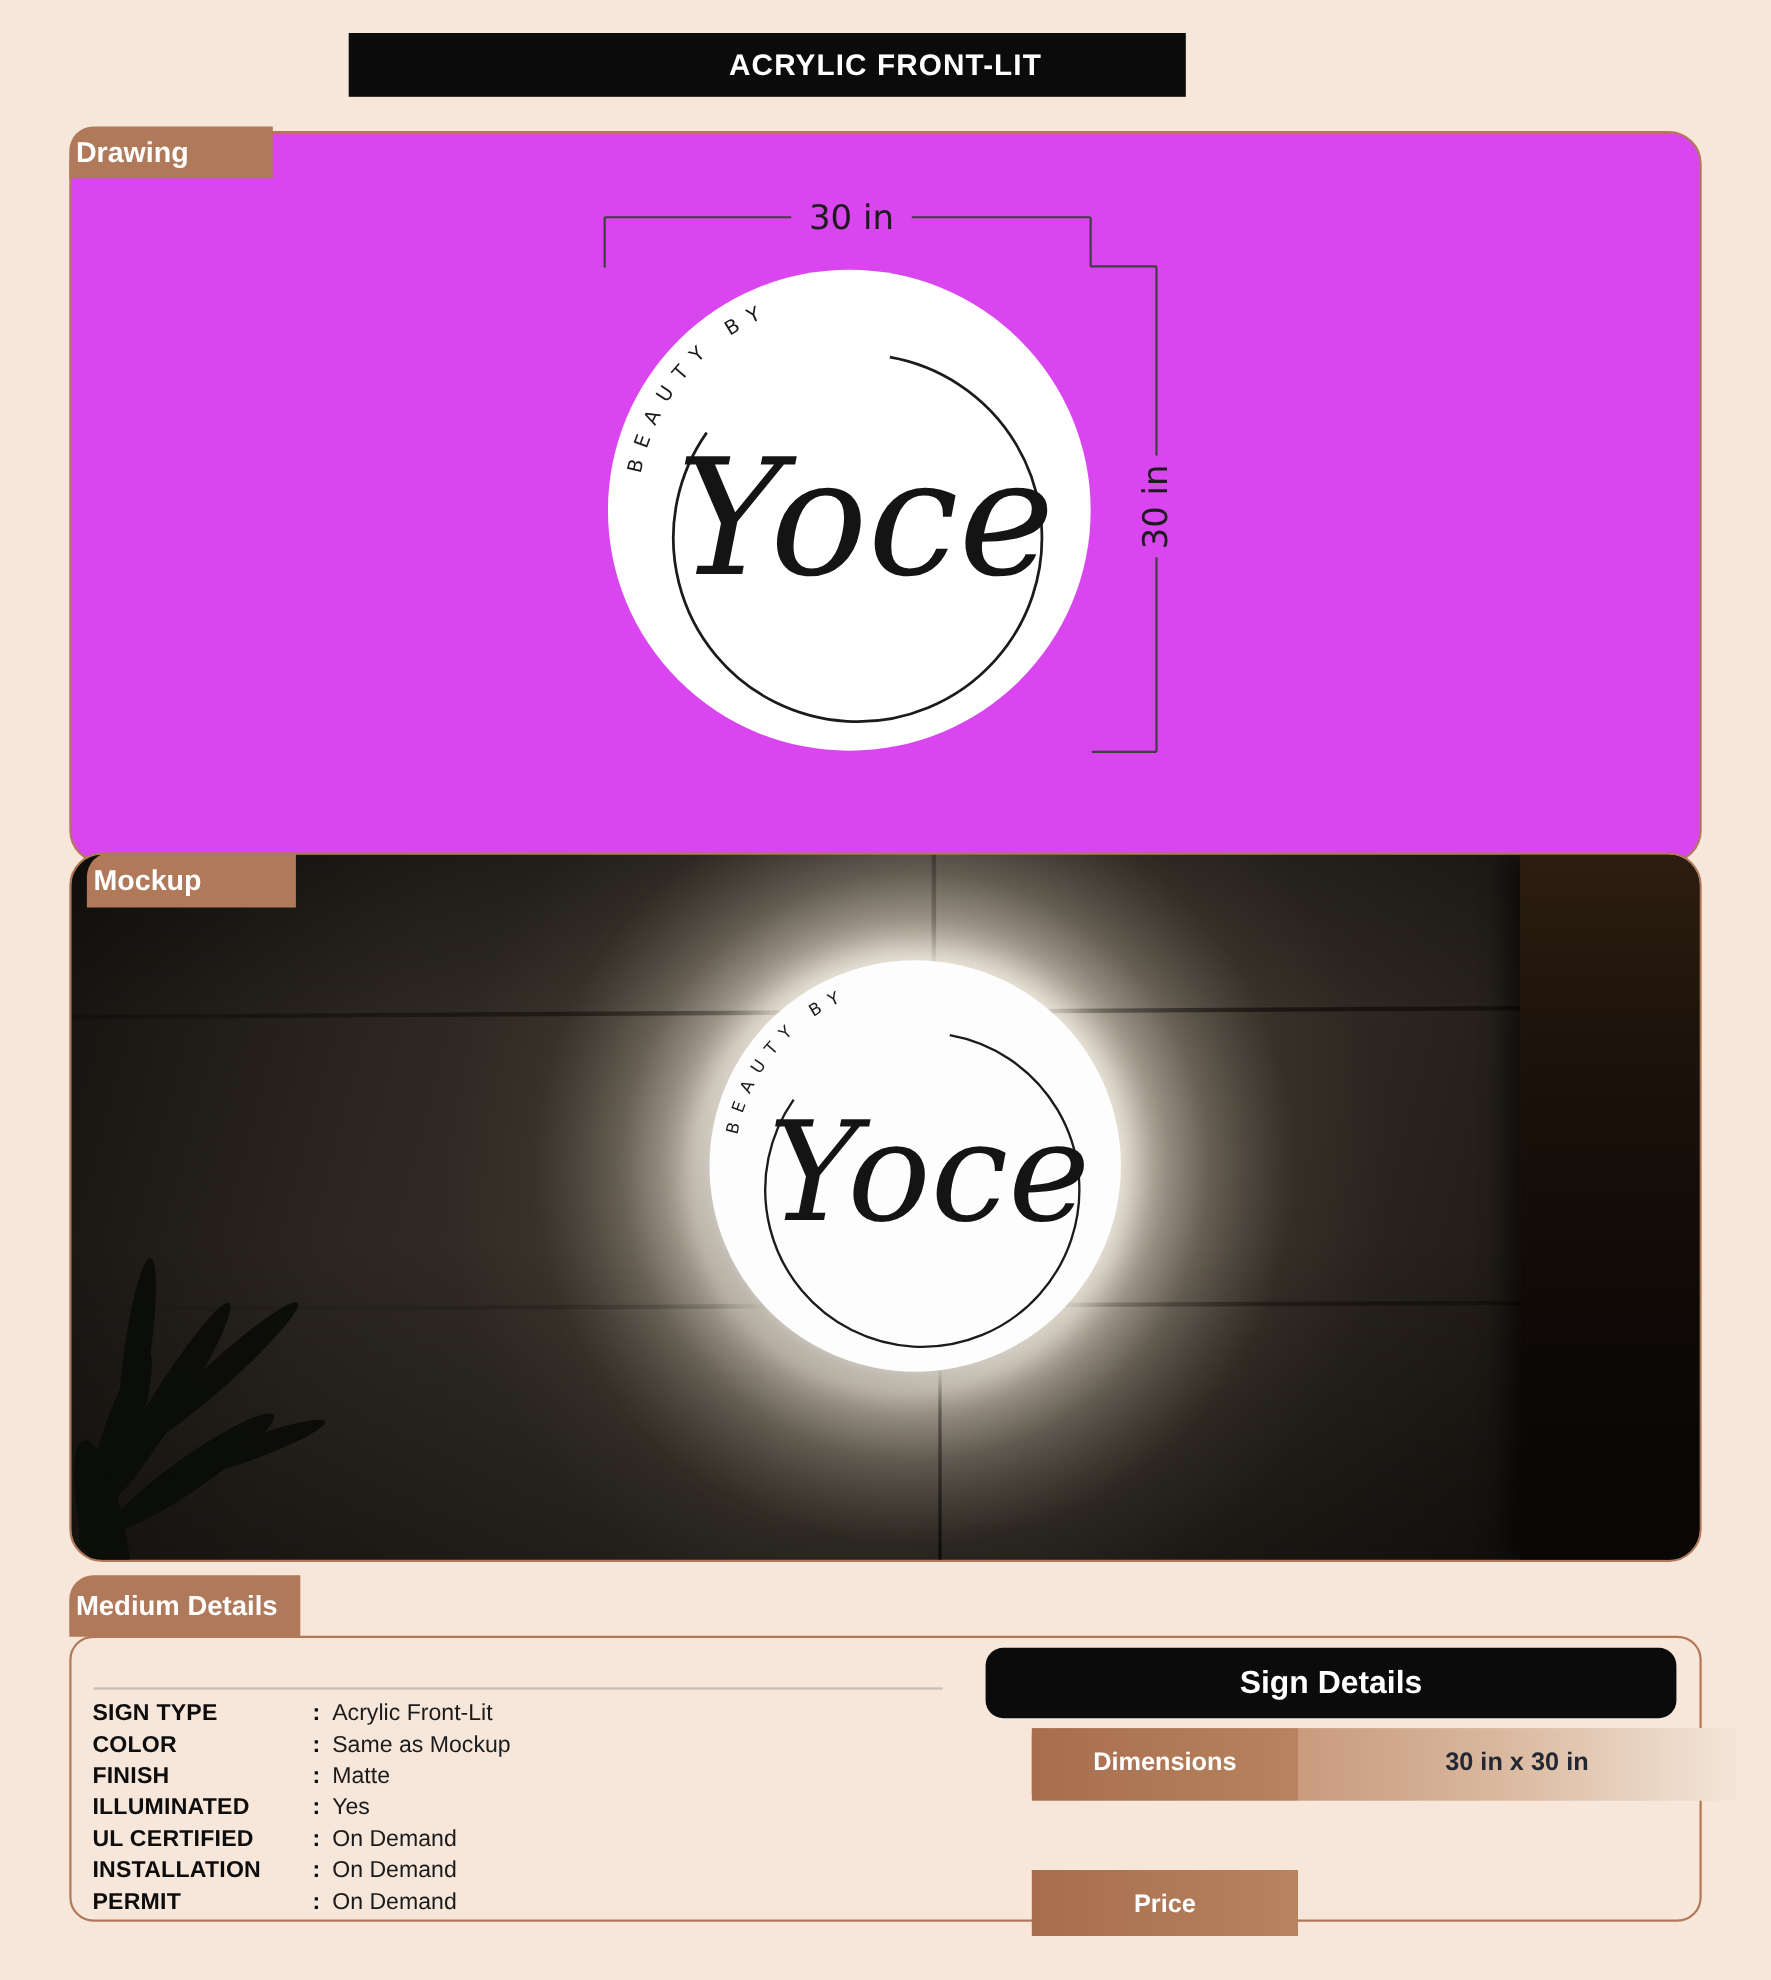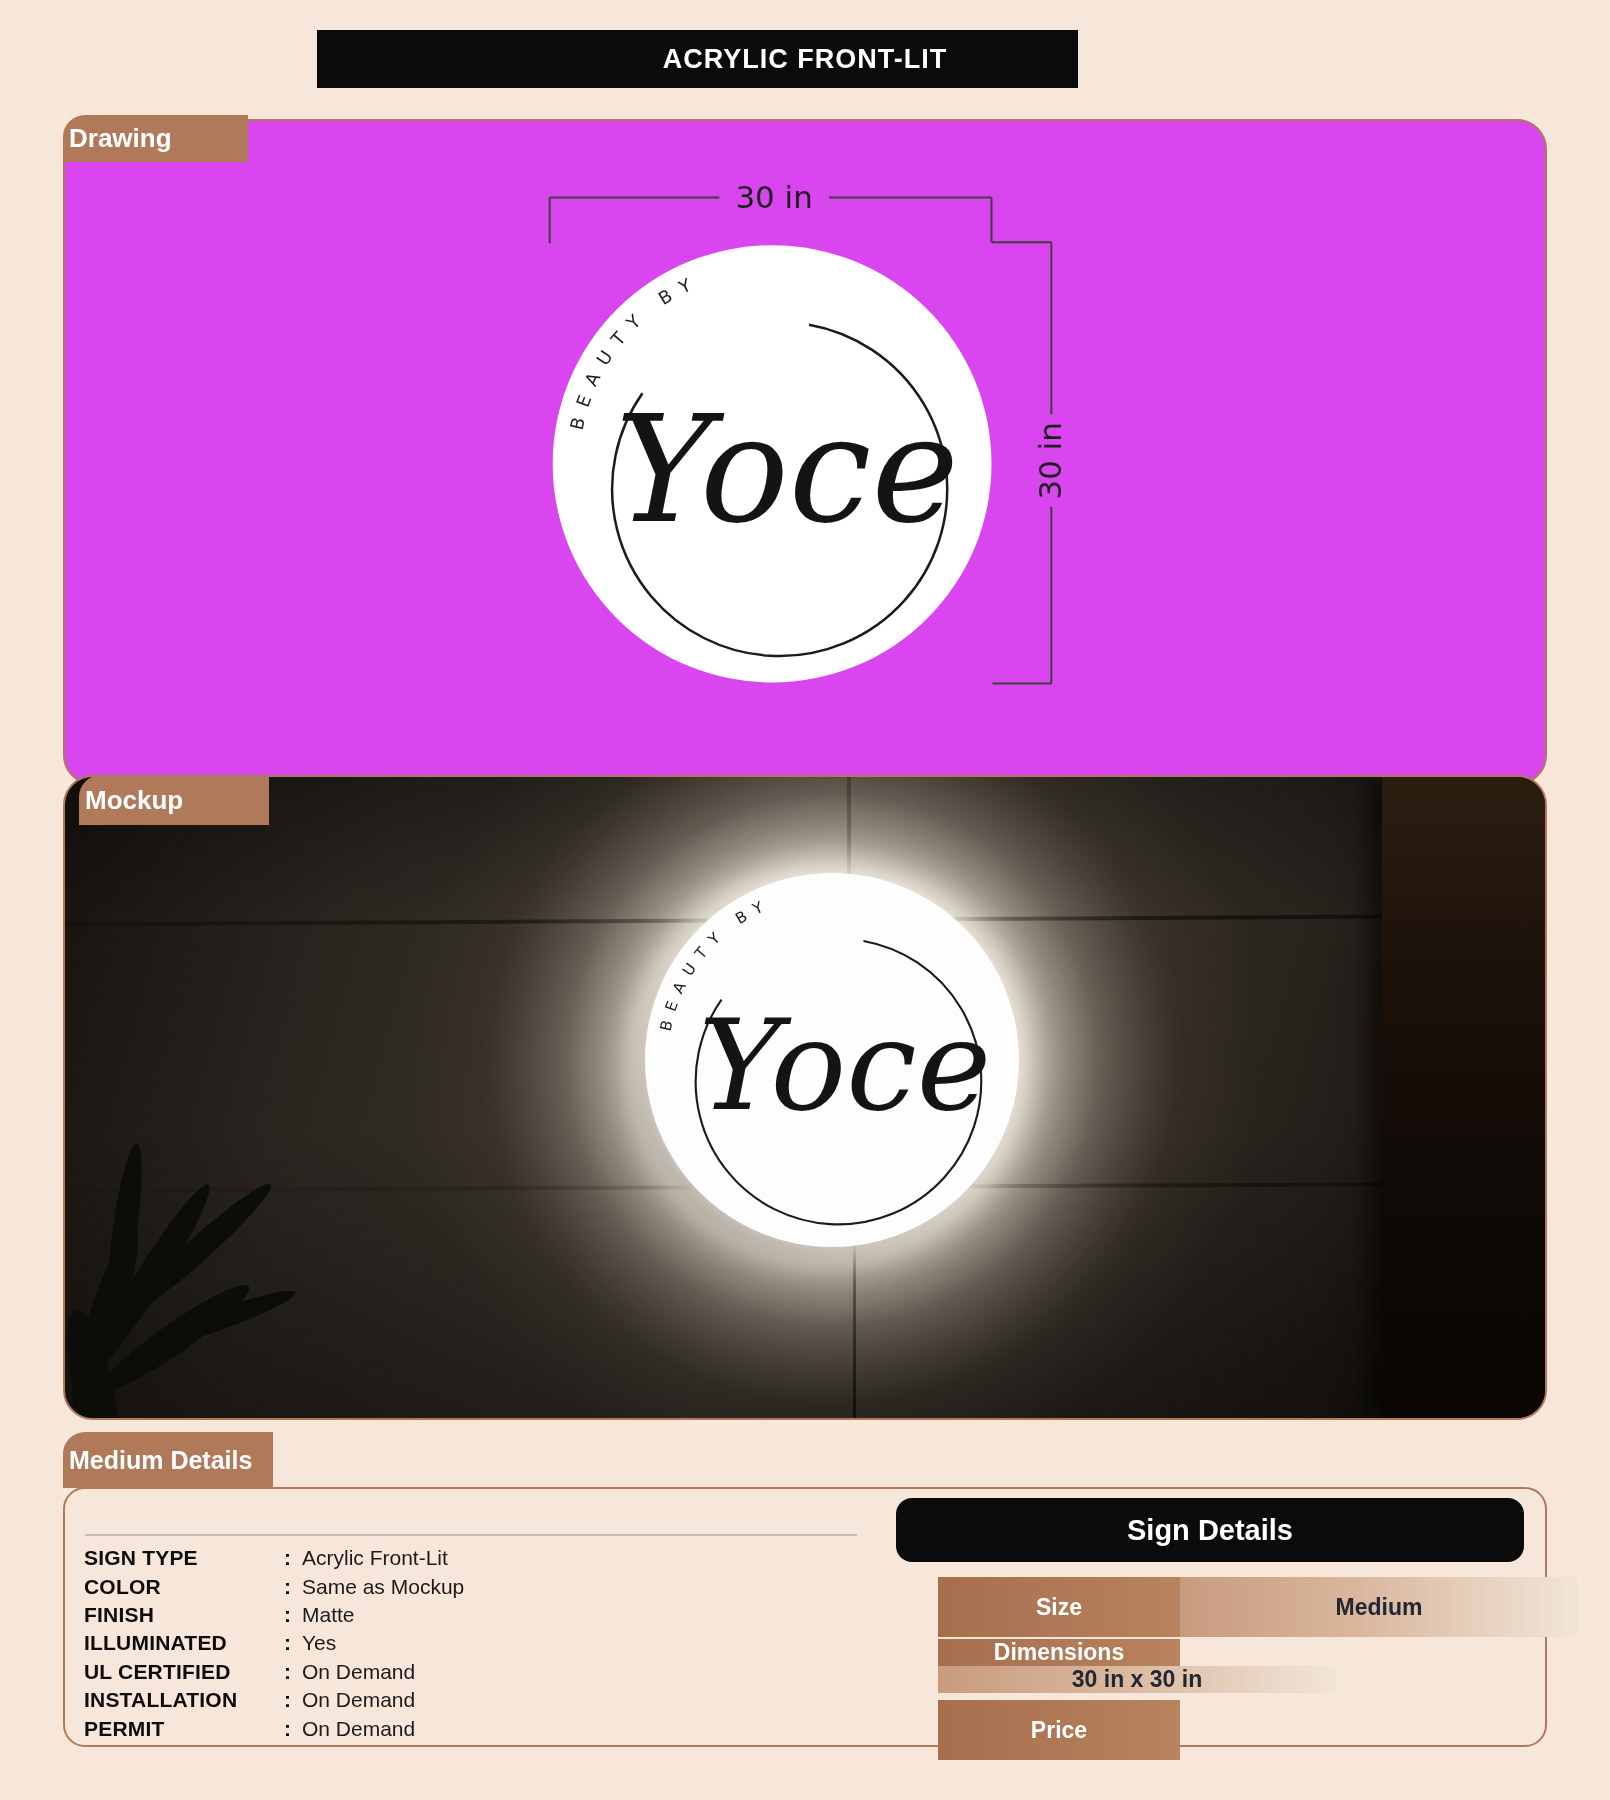--- a/index.html
+++ b/index.html
@@ -53,21 +53,21 @@
   .quote-fields{position:absolute;left:84px;top:1544px;width:780px;}
   .q-row{display:flex;height:28.4px;align-items:center;}
   .q-label{width:200px;font-size:21px;font-weight:700;color:#0d0d0d;letter-spacing:0.2px;}
   .q-colon{width:18px;font-size:21px;font-weight:700;color:#0d0d0d;}
   .q-value{font-size:21px;font-weight:400;color:#1b1b1b;}
 
   
   .sd-header{position:absolute;left:896px;top:1498px;width:628px;height:64px;background:#0b0b0b;border-radius:16px;
     display:flex;align-items:center;justify-content:center;color:#fff;font-size:29px;font-weight:700;}
   .sd-row{position:absolute;left:890px;width:640px;height:60px;display:flex;padding-left:48px;}
-  .sd-row1{top:1577px;} .sd-row2{top:1639px;flex-direction:column;} .sd-row3{top:1700px;}
+  .sd-row1{top:1577px;} .sd-row2{top:1571px;} .sd-row3{top:1700px;}
   .sd-label{width:242px;display:flex;align-items:center;justify-content:center;color:#fff;font-size:23px;font-weight:700;
     background:linear-gradient(90deg,#a76e4d 0%, #b8835f 100%);}
   .sd-value{width:398px;display:flex;align-items:center;justify-content:center;color:#232733;font-size:23px;font-weight:700;
     background:linear-gradient(90deg,#c89b7e 0%, #d9b79d 45%, #f2e5d8 100%);}
 
   .logo-arc-text{font-family:"DejaVu Sans",sans-serif;font-size:18px;letter-spacing:11px;fill:#1b1b1b;}
   .logo-script{font-family:"DejaVu Serif",serif;font-style:italic;font-size:148px;fill:#141414;}
   .dim-text{font-family:"DejaVu Sans",sans-serif;font-size:31px;fill:#1c1c1c;}
 </style>
 </head>

